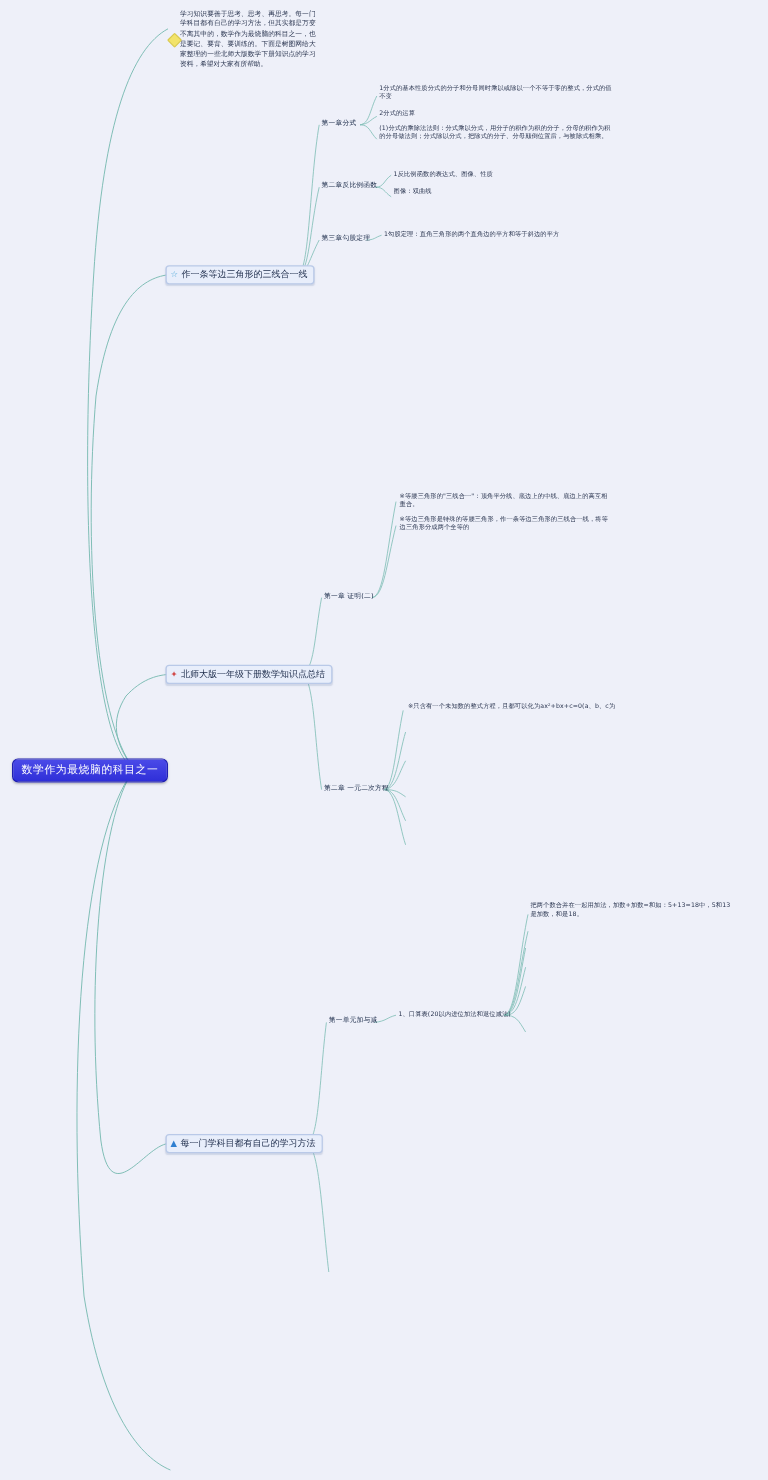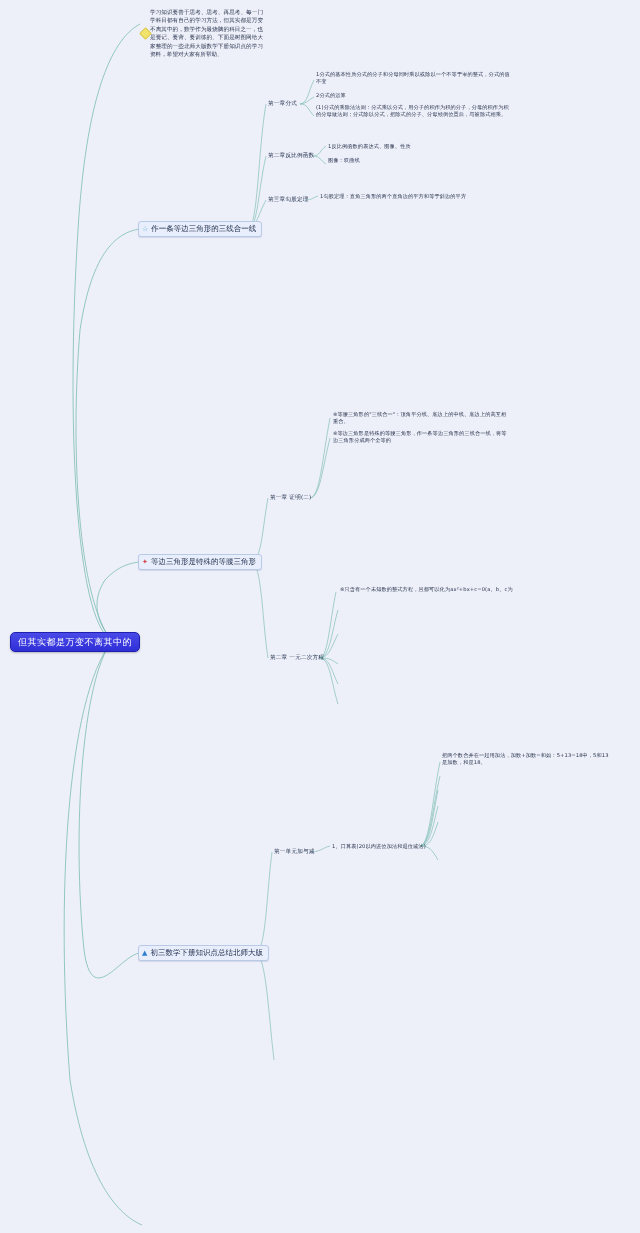--- a/index.html
+++ b/index.html
@@ -128,21 +128,21 @@
       <path d="M 420 846 C 430 845 432 800 440 762"></path>
       <path d="M 420 846 C 430 845 432 810 440 776"></path>
       <path d="M 420 846 C 430 845 432 820 438 790"></path>
       <path d="M 420 846 C 430 845 432 830 438 806"></path>
       <path d="M 420 846 C 430 846 432 840 438 822"></path>
       <path d="M 420 846 C 430 846 432 850 438 860"></path>
     </g>
   </svg>
 
   <div class="node root">
-    <span>但其实都是万变不离其中的</span>
+    <span>数学作为最烧脑的科目之一</span>
   </div>
 
   <div class="bullet"></div>
   <div class="node intro">学习知识要善于思考、思考、再思考。每一门学科目都有自己的学习方法，但其实都是万变不离其中的，数学作为最烧脑的科目之一，也是要记、要背、要训练的。下面是树图网给大家整理的一些北师大版数学下册知识点的学习资料，希望对大家有所帮助。</div>
 
   <div class="node b1" style="left:138px;top:221px;">
     <span class="ico ico-star">☆</span>
     <span>作一条等边三角形的三线合一线</span>
   </div>
 
@@ -153,32 +153,32 @@
 
   <div class="node lbl" style="left:268px;top:151px;">第二章反比例函数</div>
   <div class="node tx nowrap" style="left:328px;top:143px;">1反比例函数的表达式、图像、性质</div>
   <div class="node tx nowrap" style="left:328px;top:157px;">图像：双曲线</div>
 
   <div class="node lbl" style="left:268px;top:195px;">第三章勾股定理</div>
   <div class="node tx nowrap" style="left:320px;top:193px;">1勾股定理：直角三角形的两个直角边的平方和等于斜边的平方</div>
 
   <div class="node b1" style="left:138px;top:554px;">
     <span class="ico ico-spark">✦</span>
-    <span>等边三角形是特殊的等腰三角形</span>
+    <span>北师大版一年级下册数学知识点总结</span>
   </div>
 
   <div class="node lbl" style="left:270px;top:493px;">第一章 证明(二)</div>
   <div class="node tx" style="left:333px;top:411px;width:178px;">※等腰三角形的"三线合一"：顶角平分线、底边上的中线、底边上的高互相重合。</div>
   <div class="node tx" style="left:333px;top:430px;width:178px;">※等边三角形是特殊的等腰三角形，作一条等边三角形的三线合一线，将等边三角形分成两个全等的</div>
 
   <div class="node lbl" style="left:270px;top:653px;">第二章 一元二次方程</div>
   <div class="node tx nowrap" style="left:340px;top:586px;">※只含有一个未知数的整式方程，且都可以化为ax²+bx+c=0(a、b、c为</div>
 
   <div class="node b1" style="left:138px;top:945px;">
     <span class="ico ico-mtn">▲</span>
-    <span>初三数学下册知识点总结北师大版</span>
+    <span>每一门学科目都有自己的学习方法</span>
   </div>
 
   <div class="node lbl" style="left:274px;top:847px;">第一单元加与减</div>
   <div class="node tx nowrap" style="left:332px;top:843px;">1、口算表(20以内进位加法和退位减法)</div>
   <div class="node tx" style="left:442px;top:752px;width:168px;">把两个数合并在一起用加法，加数+加数=和如：5+13=18中，5和13是加数，和是18。</div>
 
 </div>
 
 </body></html>

